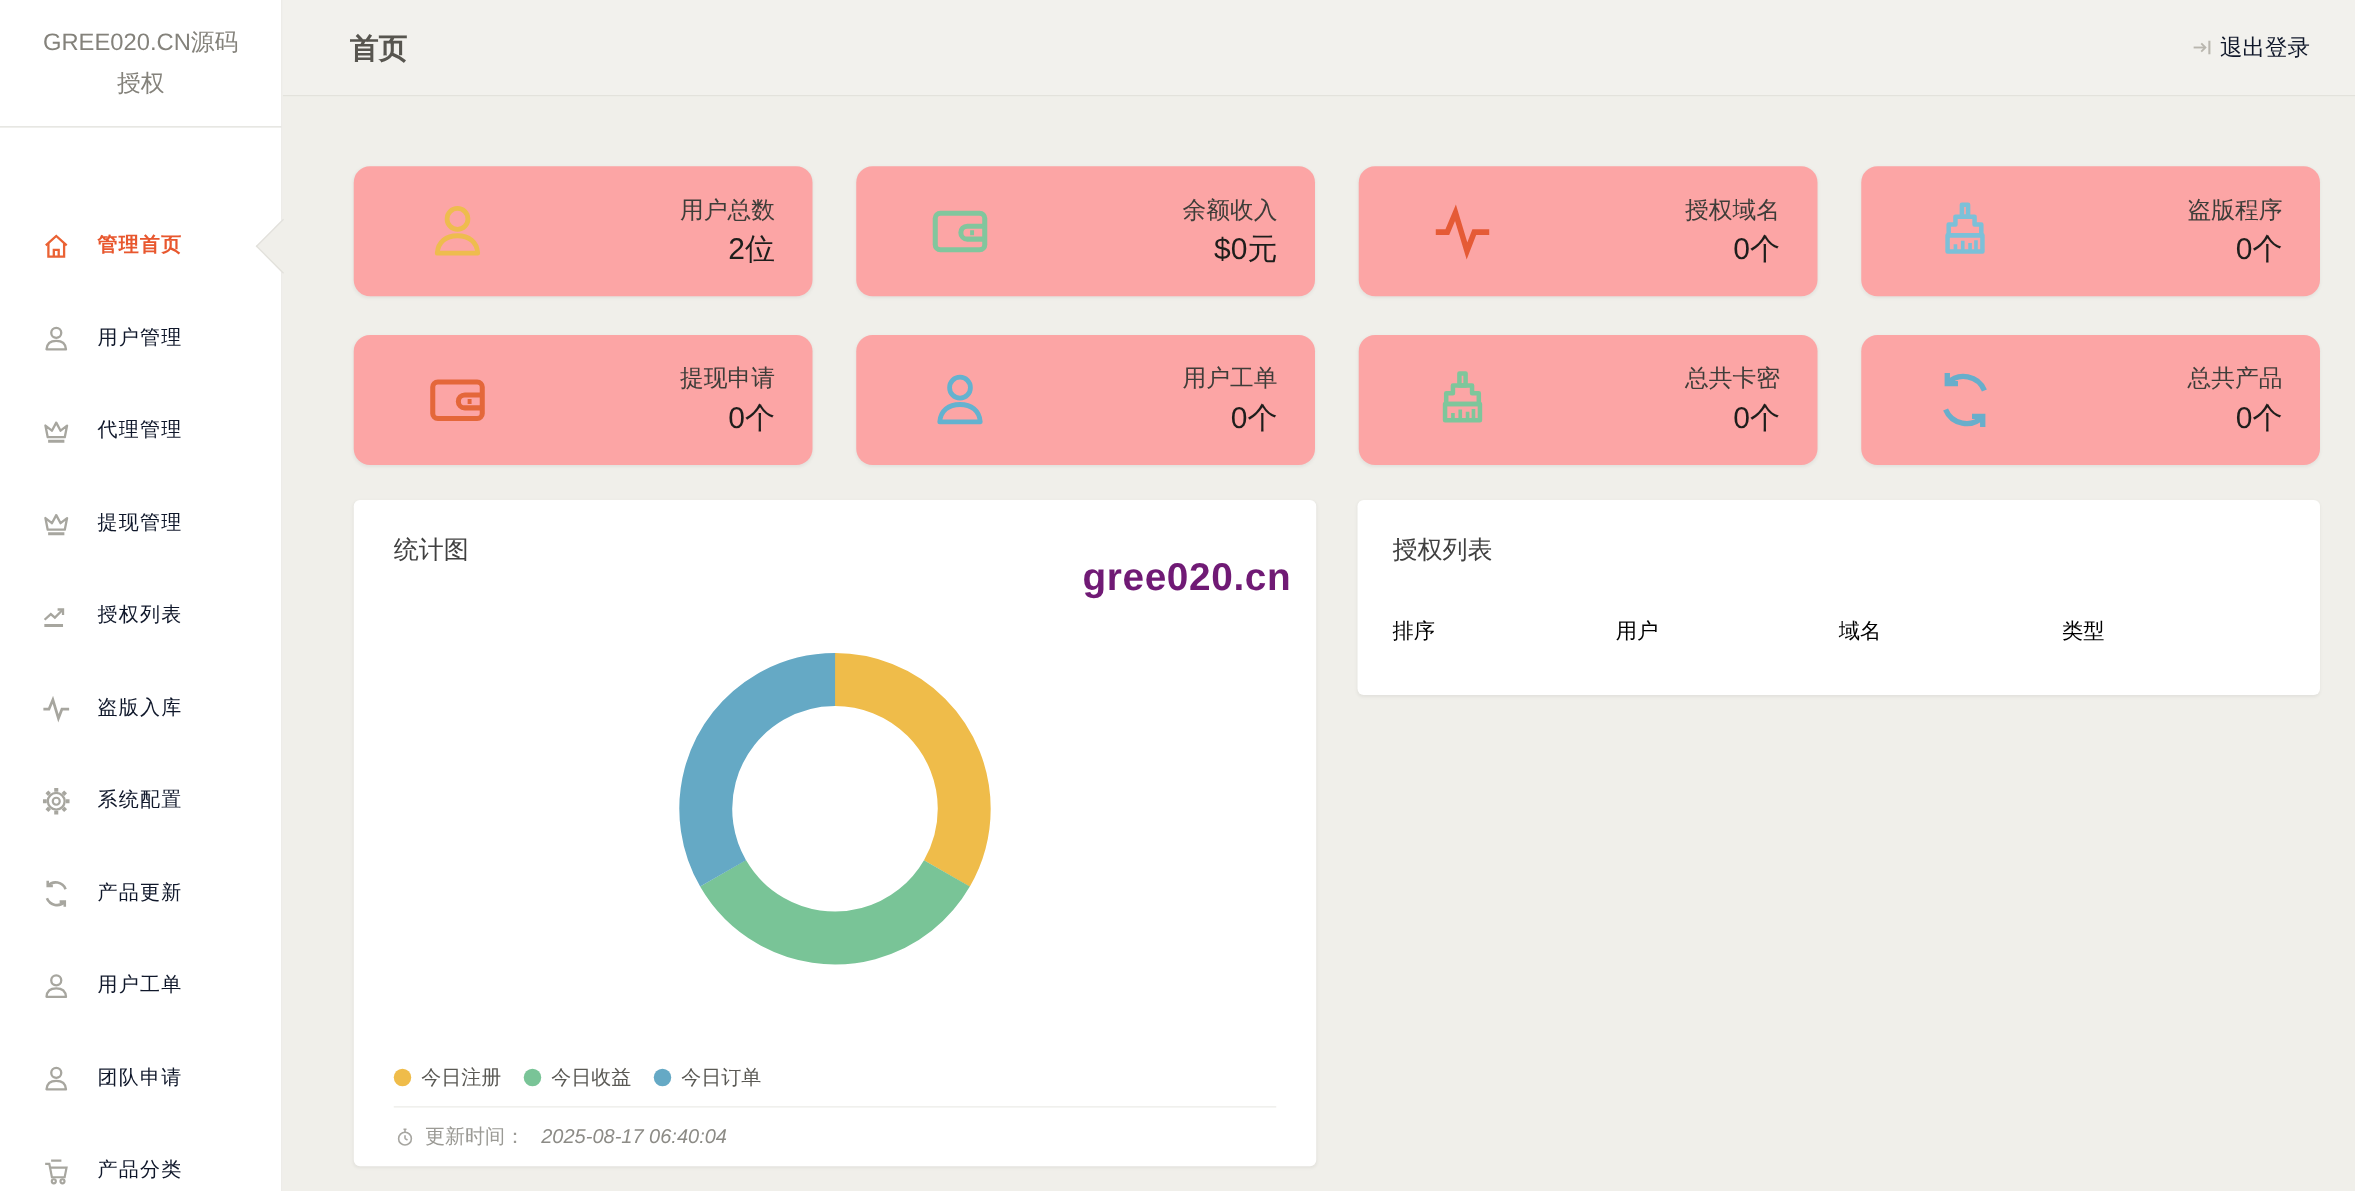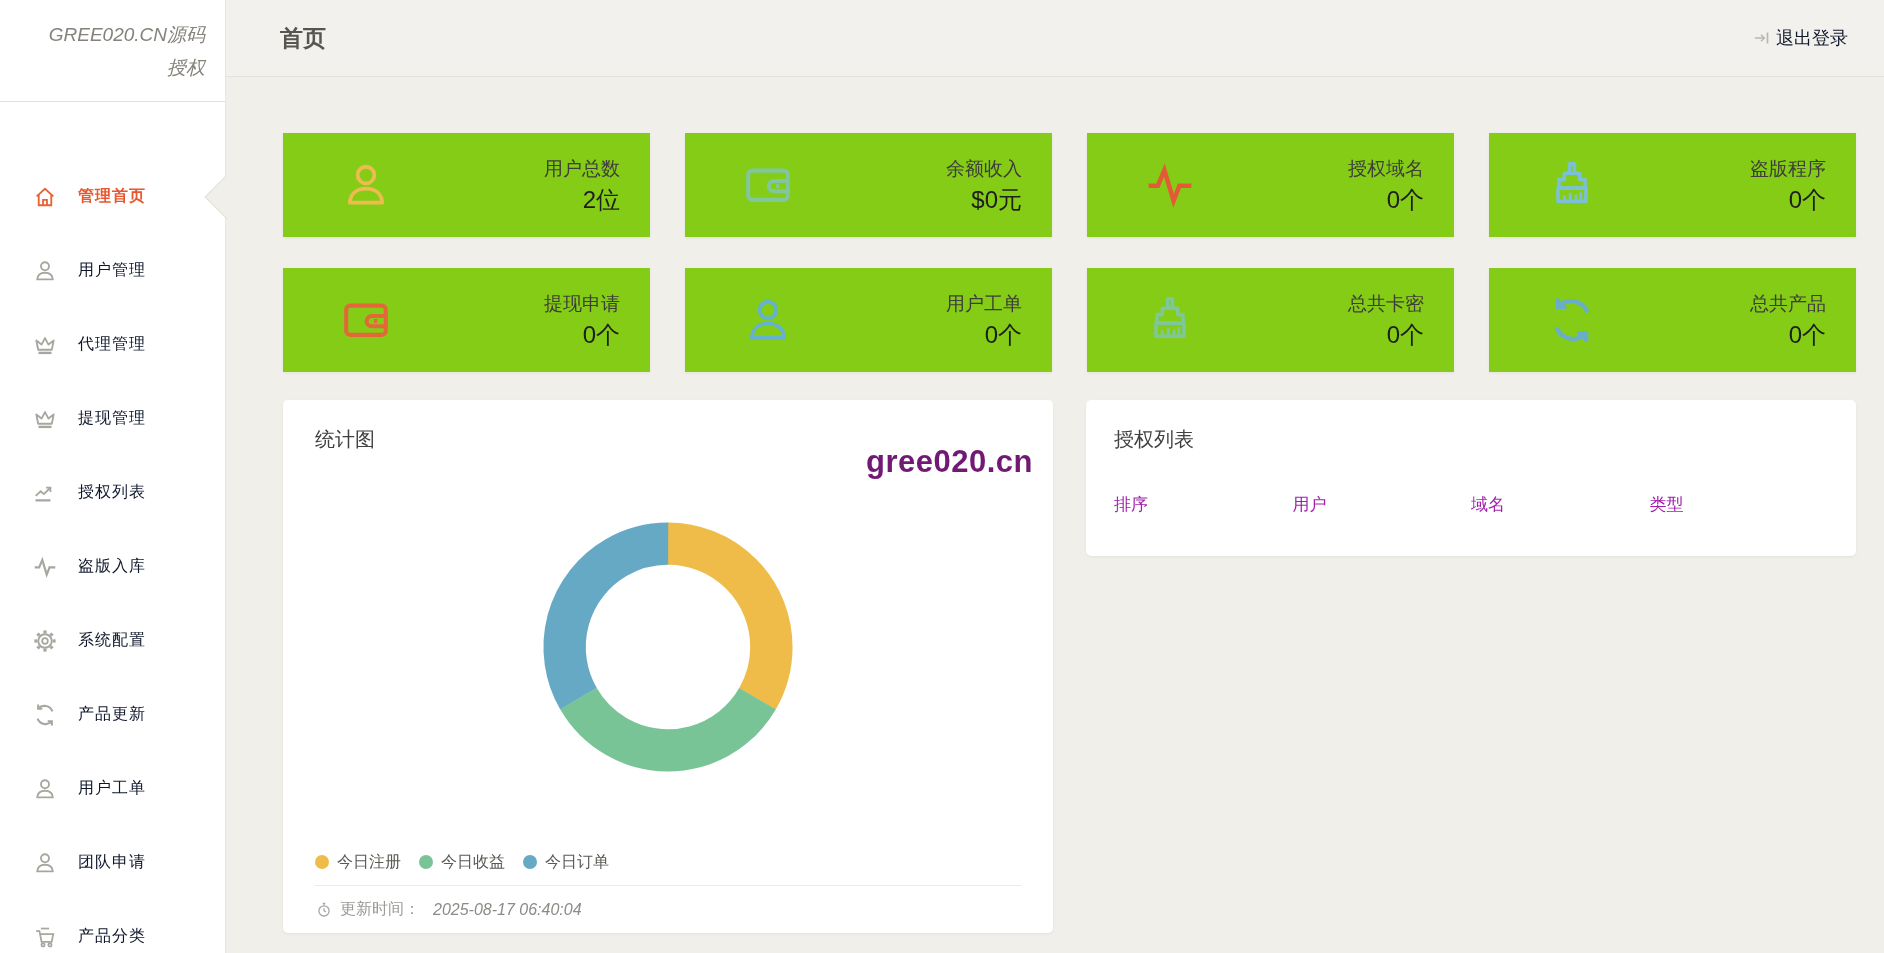--- a/index.html
+++ b/index.html
@@ -8,23 +8,23 @@
     background:#f0efea;
     font-family:"Liberation Sans","DejaVu Sans",sans-serif;
     -webkit-font-smoothing:antialiased;
   }
   
   .sidebar{
     position:absolute;left:0;top:0;width:225px;height:953px;
     background:#ffffff;border-right:1px solid #e7e6e1;z-index:5;
   }
   .logo{
-    padding:18px 20px 16px 20px;text-align:right;
+    padding:18px 20px 16px 20px;text-align:center;
     font-size:19px;line-height:1.75;color:#84827b;
-    border-bottom:1px solid #e0dfda;margin:0 0 0 0;font-style:italic;
+    border-bottom:1px solid #e0dfda;margin:0 0 0 0;
   }
   .logo-inner{display:inline-block;max-width:172px;}
   .nav{margin-top:58px;}
   .nav-item{
     position:relative;height:74px;display:flex;align-items:center;
     padding-left:32px;cursor:pointer;color:#0f172a;font-size:16px;
   }
   .nav-item .icon{width:26px;height:26px;color:#a7a69f;flex:0 0 26px;}
   .nav-item .nav-label{margin-left:20px;letter-spacing:1px;}
   .nav-item.active{color:#e8572e;font-weight:bold;}
@@ -44,21 +44,21 @@
   .page-title{font-size:23px;font-weight:bold;color:#57554f;padding-left:54px;}
   .logout{
     display:flex;align-items:center;gap:4px;color:#0f172a;font-size:18px;
     padding-right:36px;cursor:pointer;
   }
   .logout .icon{width:20px;height:20px;color:#b9b6ae;}
   
   .main{position:absolute;left:226px;top:77px;right:0;bottom:0;padding:56px 28px 0 57px;}
   .cards{display:grid;grid-template-columns:repeat(4,1fr);column-gap:35px;row-gap:31px;}
   .stat-card{
-    height:104px;background:#84cc16;border-radius:0;
+    height:104px;background:#fca5a5;border-radius:13px;
     box-shadow:0 1px 3px rgba(0,0,0,0.06);
     display:flex;align-items:center;justify-content:space-between;
   }
   .stat-card .icon{width:54px;height:54px;margin-left:56px;flex:0 0 54px;}
   .stat-text{text-align:right;margin-right:30px;line-height:1;}
   .stat-label{font-size:19px;color:#3e3d39;margin-bottom:10px;}
   .stat-value{font-size:24px;color:#1e1e1c;}
   
   .panels{display:grid;grid-template-columns:1fr 1fr;column-gap:33px;margin-top:28px;align-items:start;}
   .panel{background:#ffffff;border-radius:5px;box-shadow:0 1px 3px rgba(0,0,0,0.06);}
@@ -72,21 +72,21 @@
   .legend{display:flex;align-items:center;gap:18px;margin-top:77px;height:20px;}
   .legend-item{display:flex;align-items:center;gap:8px;cursor:pointer;}
   .legend-dot{width:14px;height:14px;border-radius:50%;}
   .legend-label{font-size:16px;color:#5a5954;}
   .chart-divider{border:none;border-top:1px solid #ecebe7;margin:13px 0 0 0;}
   .update-row{display:flex;align-items:center;gap:7px;padding-top:13px;font-size:16px;color:#9b9a95;}
   .update-row .icon{width:18px;height:18px;color:#a7a6a1;}
   .update-time{color:#8c8b86;margin-left:6px;font-style:italic;}
   .auth-panel{height:156px;box-sizing:border-box;padding:26px 28px 0 28px;}
   .auth-cols{display:grid;grid-template-columns:repeat(4,1fr);margin-top:40px;}
-  .auth-col{font-size:17px;color:#a21caf;}
+  .auth-col{font-size:17px;color:#000000;}
   svg{display:block;width:100%;height:100%;}
 </style>
 </head>
 <body>
 
 <div class="sidebar">
   <div class="logo">
     <span class="logo-inner">GREE020.CN源码授权</span>
   </div>
   <div class="nav" id="nav">

